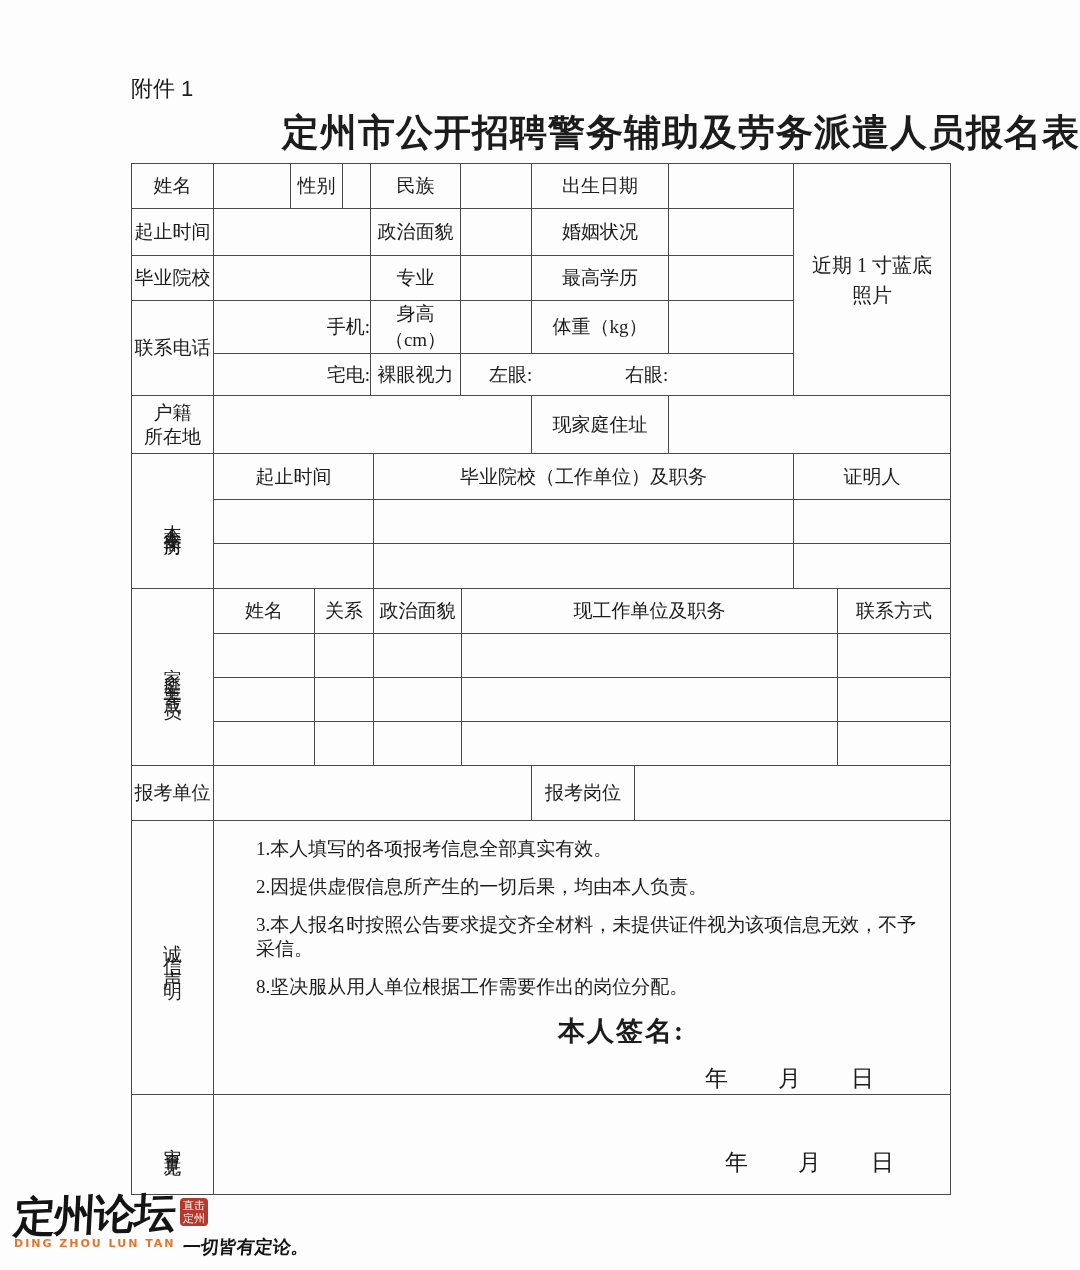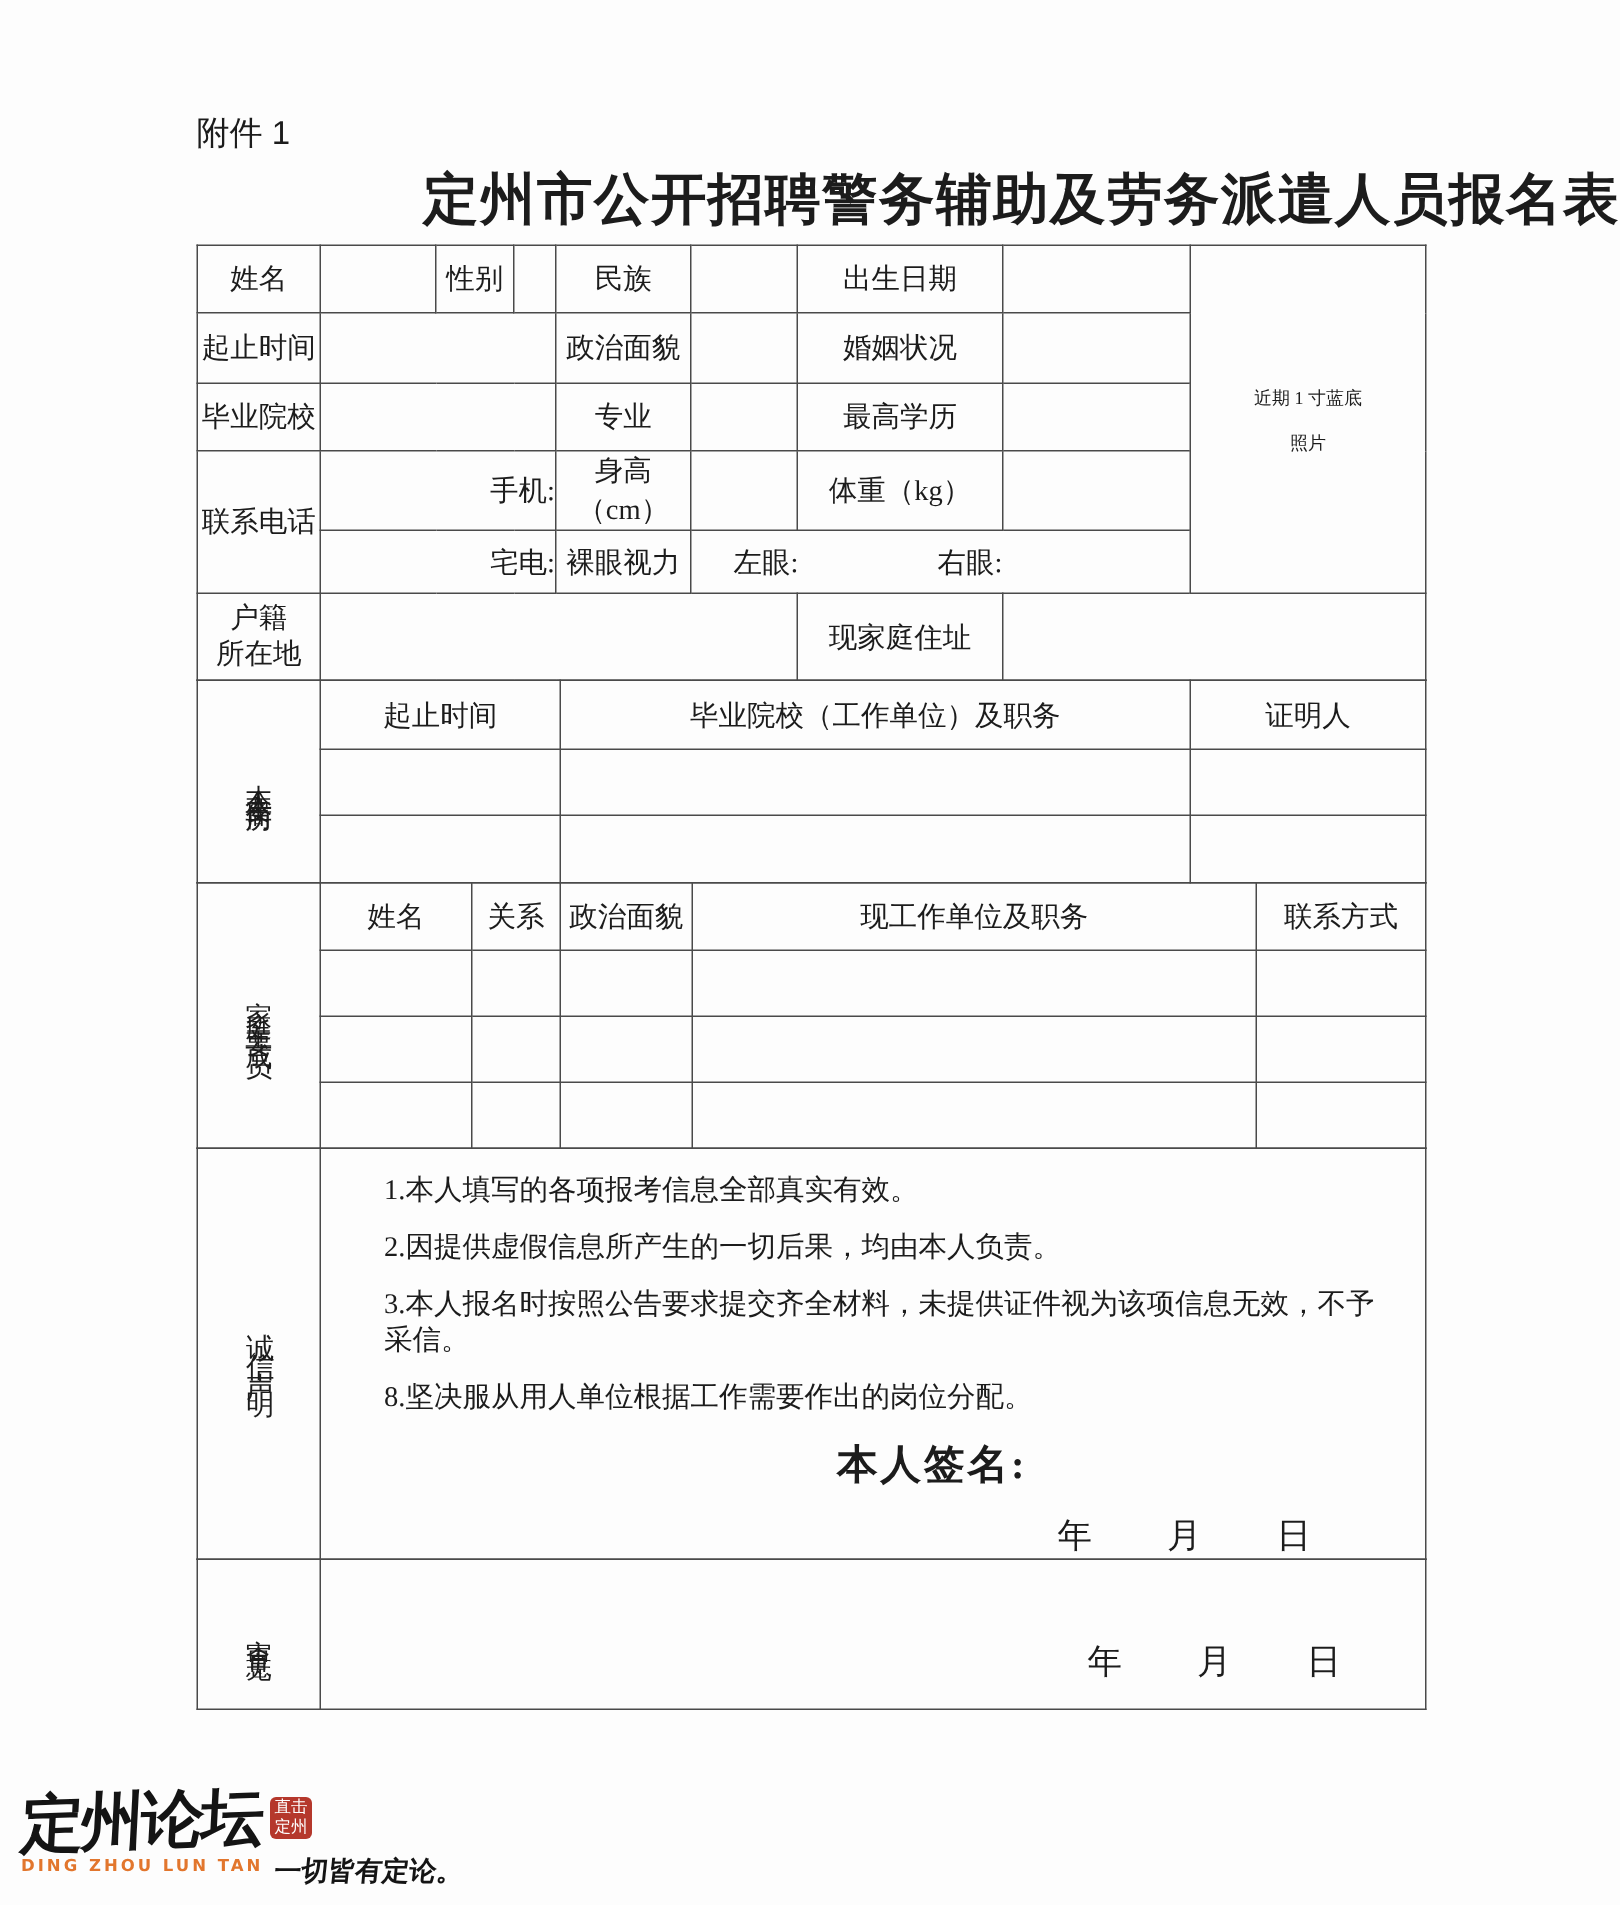--- a/index.html
+++ b/index.html
@@ -15,21 +15,21 @@
   .form{position:absolute;left:131px;top:163px;width:819px;}
   table{border-collapse:collapse;table-layout:fixed;width:819px;}
   .form table + table{margin-top:-1px;}
   td{
     border:1px solid #4a4a4a;font-size:19px;text-align:center;vertical-align:middle;
     padding:0;overflow:hidden;color:#1c1c1c;
   }
   td.left{text-align:right;padding-left:12px;}
   .two-line div{line-height:24px;}
   .photo-cell div{line-height:30px;}
-  .photo-cell{font-size:12px;}
+  .photo-cell{font-size:20px;}
   .vlabel{writing-mode:vertical-rl;text-orientation:upright;display:inline-block;}
   .v-resume{font-size:18px;letter-spacing:3px;}
   .v-family{font-size:18px;letter-spacing:7px;}
   .v-decl{font-size:19px;letter-spacing:13px;}
   .v-review{font-size:17px;letter-spacing:4px;}
   .eye-cell{text-align:left;padding-left:28px;}
   .eye-cell .right-eye{margin-left:88px;}
   .decl-cell{vertical-align:top;text-align:left;padding:16px 18px 0 42px;position:relative;}
   .decl-item{font-size:19px;line-height:24px;margin-bottom:14px;}
   .signature{font-size:27px;font-weight:bold;margin:2px 0 12px 302px;letter-spacing:2px;}
@@ -207,20 +207,36 @@
       <tr style="height:44px">
         <td></td>
         <td></td>
         <td></td>
         <td></td>
         <td></td>
       </tr>
     </tbody>
       </table>
 
+    <table>
+      <colgroup>
+        <col style="width:82px">
+          <col style="width:318px">
+          <col style="width:103px">
+          <col style="width:316px">
+      </colgroup>
+      <tbody>
+          <tr style="height:55px">
+        <td>报考单位</td>
+        <td></td>
+        <td>报考岗位</td>
+        <td></td>
+      </tr>
+    </tbody>
+      </table>
 
     <table>
       <colgroup>
         <col style="width:82px">
           <col style="width:737px">
       </colgroup>
       <tbody>
           <tr style="height:230px">
         <td>
           <span class="vlabel v-decl">诚信声明</span>

